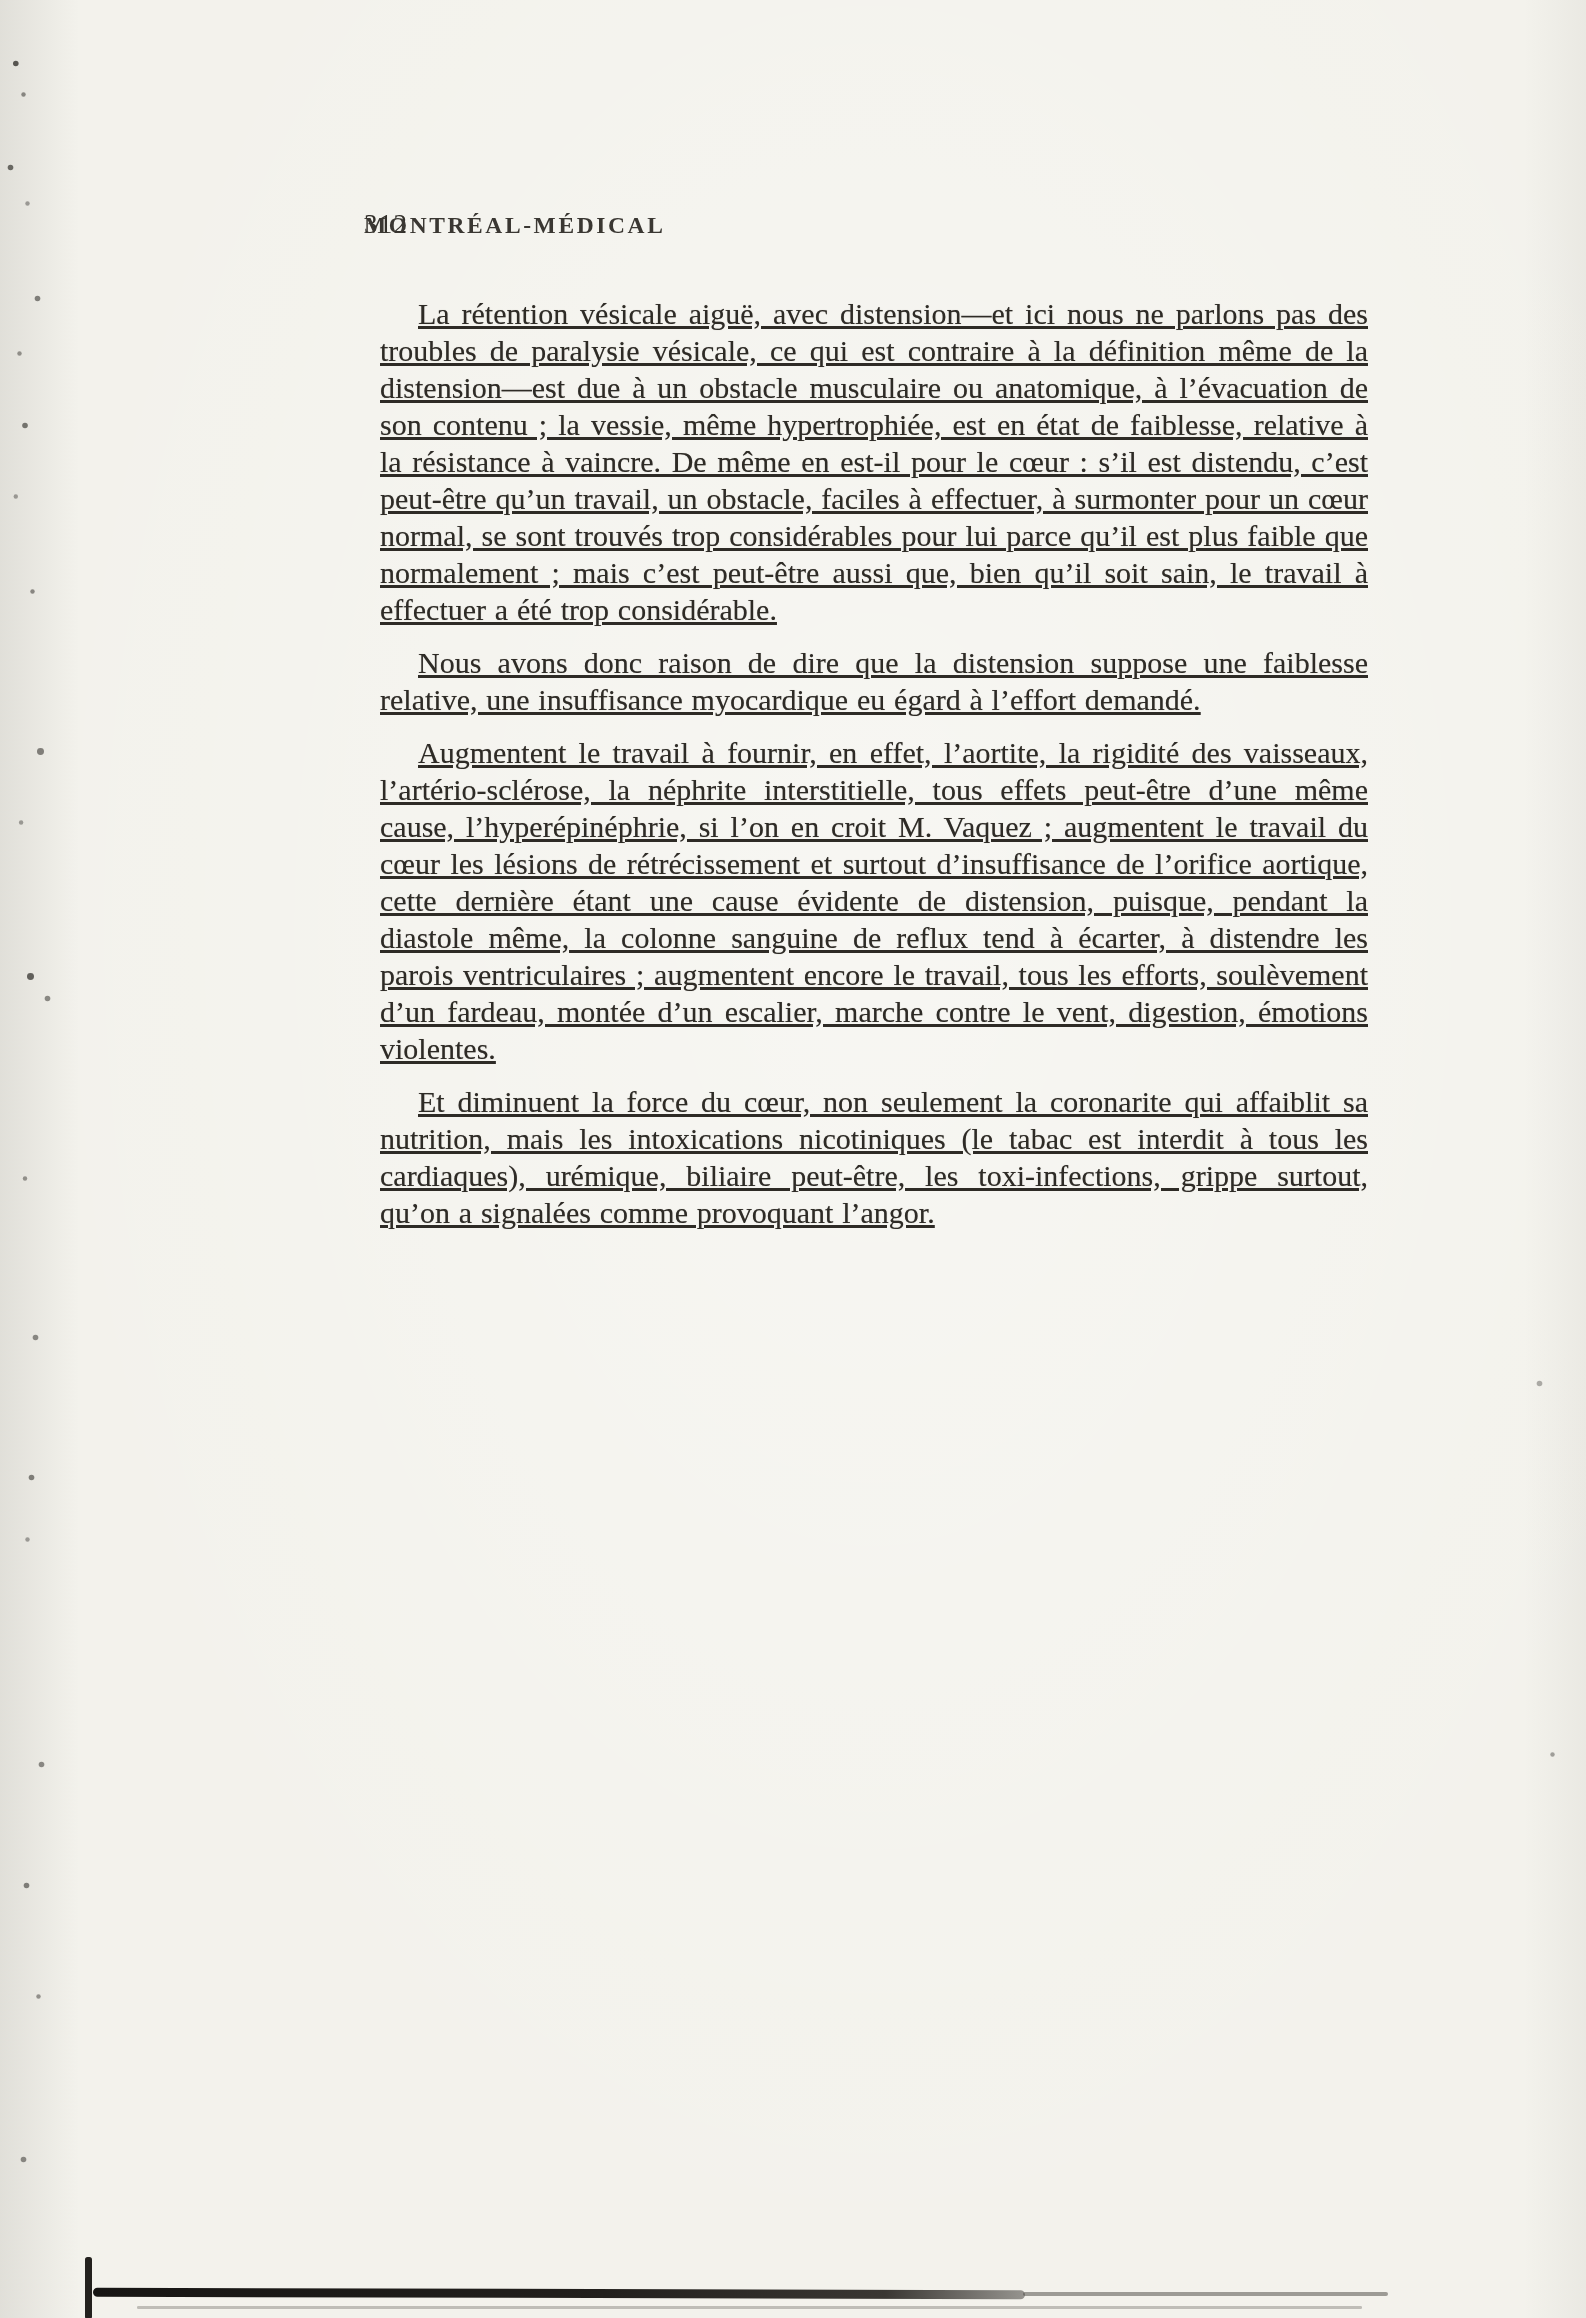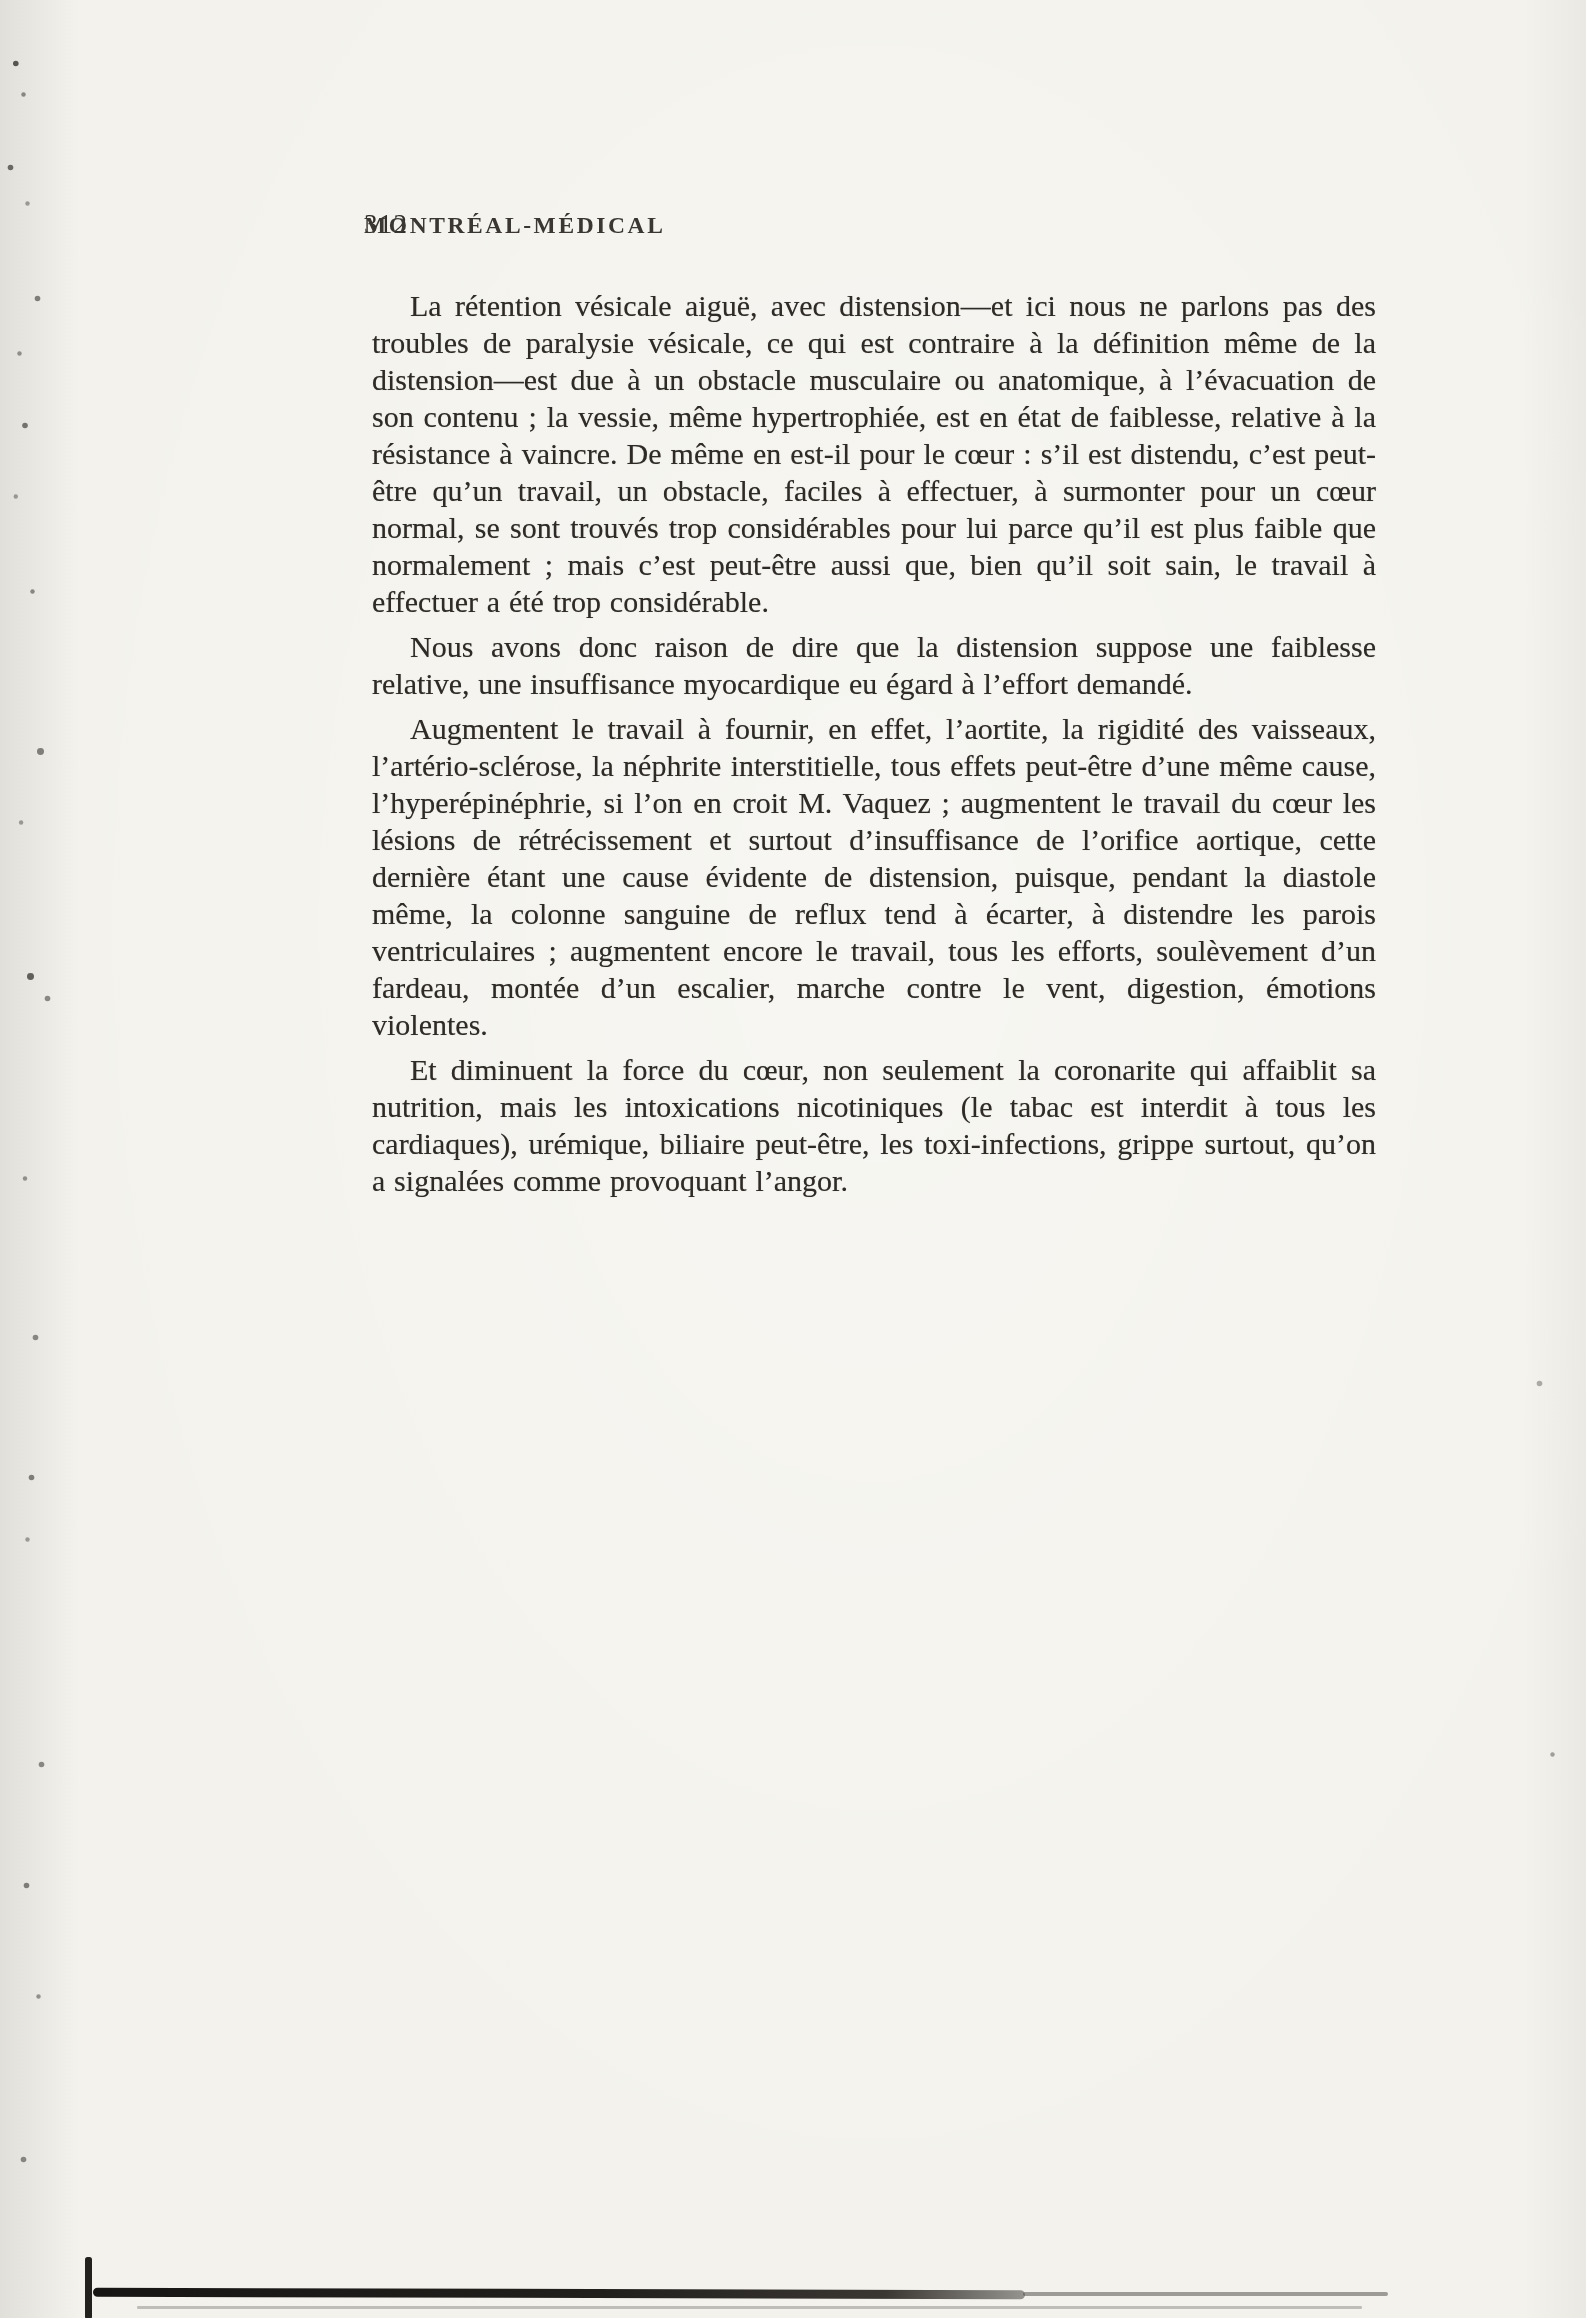--- a/index.html
+++ b/index.html
@@ -55,23 +55,24 @@
     top: 279px;
     left: 364px;
     width: 1020px;
     color: #2e2b26;
     font-size: 30px;
     line-height: 37px;
     text-align: justify;
     text-shadow: 0 0 0.7px rgba(46,43,38,0.45);
   }
   .text-block p {
-    margin: 8px;
+    margin: 16px;
     text-indent: 38px;
     word-spacing: 1.3px;
+    text-decoration: underline;
   }
   
   .speckles {
     position: absolute;
     left: 0;
     top: 0;
     width: 3.3px;
     height: 3.3px;
     border-radius: 50%;
     background: transparent;

